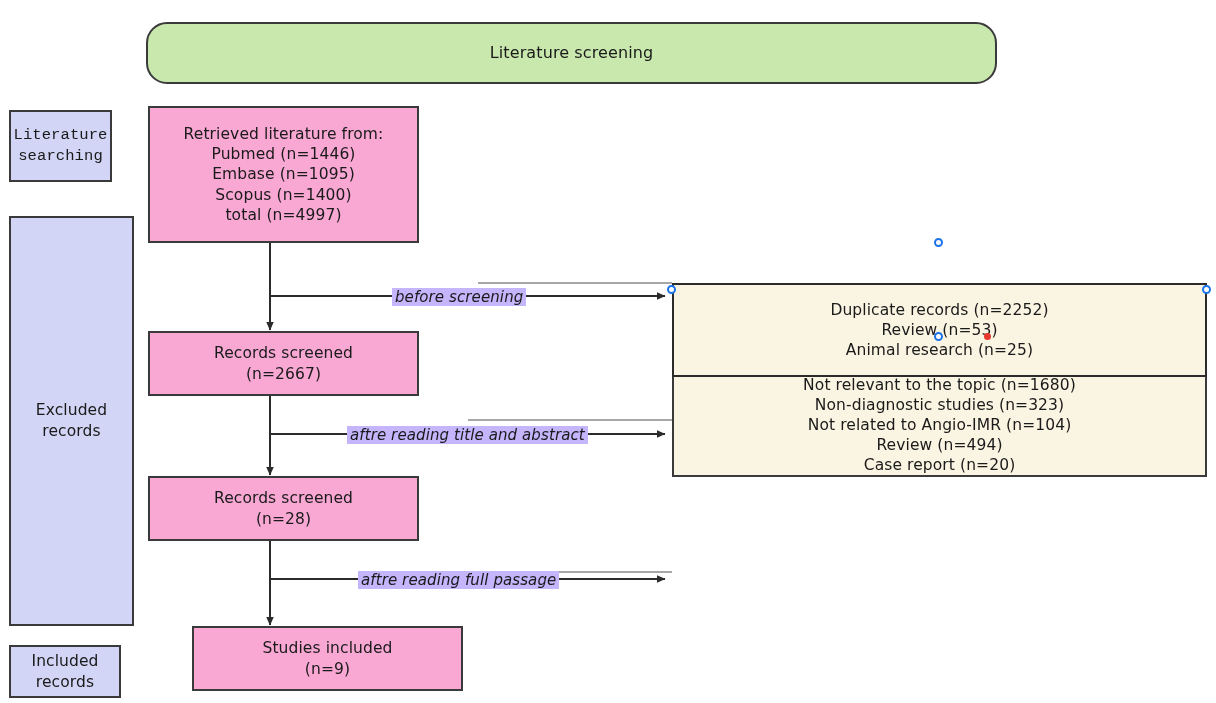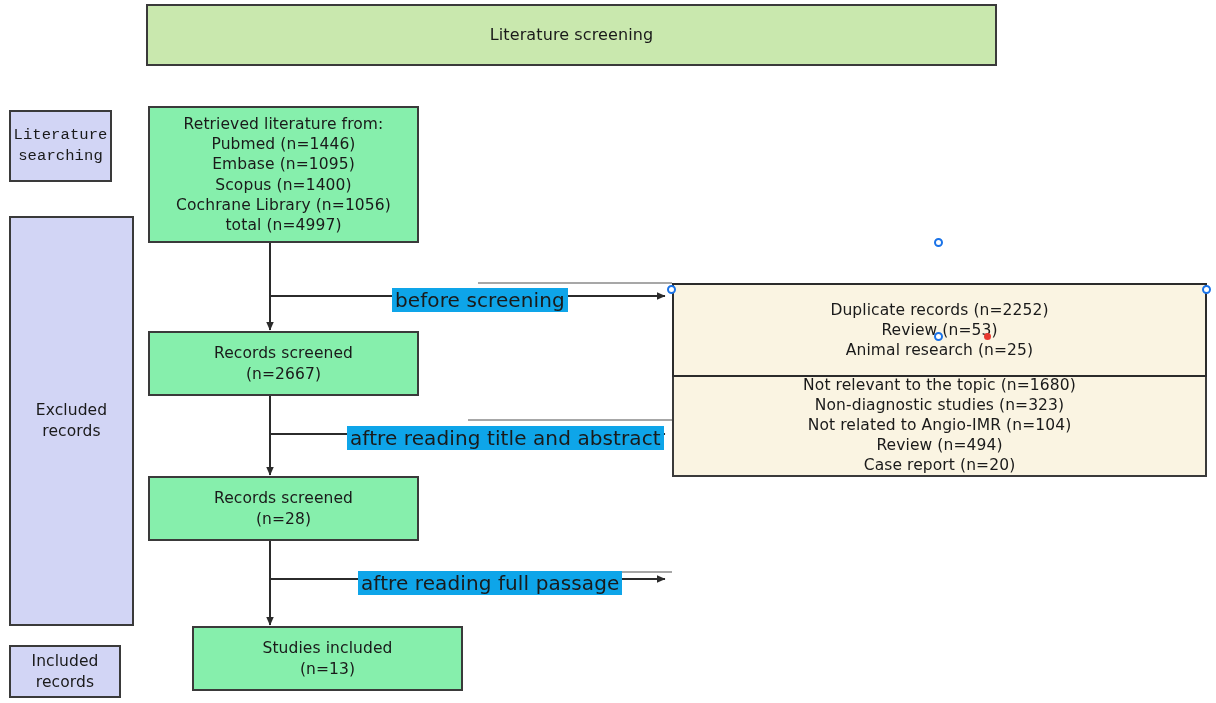--- a/index.html
+++ b/index.html
@@ -40,21 +40,21 @@
   .node-title {
     background: #c9e8ae;
     font-size: 16px;
   }
   .node-phase {
     background: #d2d5f5;
     font-size: 15.5px;
     line-height: 1.34;
   }
   .node-flow {
-    background: #86efac;
+    background: #f9a8d4;
   }
   .node-exclude {
     background: #faf4e2;
   }
 
   
   .selected { border-color: #2b2b2b; }
   .handle {
     position: absolute;
     width: 9px;
@@ -93,27 +93,28 @@
     stroke-width: 2;
   }
   .edge-path-hl {
     fill: none;
     stroke: #8a8a8a;
     stroke-width: 1.4;
   }
 
   .edge-label {
     position: absolute;
-    font-size: 20px;
+    font-size: 15px;
     color: #1a1a1a;
-    background: #0ea5e9;
+    background: #c4b5fd;
     padding: 0 3px;
     white-space: nowrap;
     z-index: 20;
     letter-spacing: 0.1px;
+    font-style: italic;
   }
 </style>
 </head>
 <body>
 
 <div id="canvas">
 
   <svg class="edge-svg" viewBox="0 0 1216 703" xmlns="http://www.w3.org/2000/svg">
     <defs>
       <marker id="arrowhead" markerWidth="9" markerHeight="8" refX="8.5" refY="4" orient="auto" markerUnits="userSpaceOnUse">
@@ -130,21 +131,21 @@
 
     <path class="edge-path" d="M270,434 L665,434" marker-end="url(#arrowhead)"></path>
     <path class="edge-path-hl" d="M468,420 L672,420"></path>
 
     <path class="edge-path" d="M270,541 L270,625" marker-end="url(#arrowhead)"></path>
 
     <path class="edge-path" d="M270,579 L665,579" marker-end="url(#arrowhead)"></path>
     <path class="edge-path-hl" d="M545,572 L672,572"></path>
   </svg>
 
-  <div class="node node-title" style="left:146px; top:4px; width:851px; height:62px;">
+  <div class="node node-title" style="left:146px; top:22px; width:851px; height:62px;border-radius:21px;">
     <span class="line">Literature screening</span>
   </div>
 
   <div class="node node-phase" style="left:9px; top:110px; width:103px; height:72px;font-family:Liberation Mono, monospace;">
     <span class="line">Literature</span>
     <span class="line">searching</span>
   </div>
 
   <div class="node node-phase" style="left:9px; top:216px; width:125px; height:410px;">
     <span class="line">Excluded</span>
@@ -154,37 +155,36 @@
   <div class="node node-phase" style="left:9px; top:645px; width:112px; height:53px;">
     <span class="line">Included</span>
     <span class="line">records</span>
   </div>
 
   <div class="node node-flow" style="left:148px; top:106px; width:271px; height:137px;">
     <span class="line">Retrieved literature from:</span>
     <span class="line">Pubmed (n=1446)</span>
     <span class="line">Embase (n=1095)</span>
     <span class="line">Scopus (n=1400)</span>
-    <span class="line">Cochrane Library (n=1056)</span>
     <span class="line">total (n=4997)</span>
   </div>
 
   <div class="node node-flow" style="left:148px; top:331px; width:271px; height:65px;">
     <span class="line">Records screened</span>
     <span class="line">(n=2667)</span>
   </div>
 
   <div class="node node-flow" style="left:148px; top:476px; width:271px; height:65px;">
     <span class="line">Records screened</span>
     <span class="line">(n=28)</span>
   </div>
 
   <div class="node node-flow" style="left:148px; top:626px; width:271px; height:65px;margin-left:44px;">
     <span class="line">Studies included</span>
-    <span class="line">(n=13)</span>
+    <span class="line">(n=9)</span>
   </div>
 
   <div class="node node-exclude selected" style="left:672px; top:243px; width:535px; height:94px; z-index:30;margin-top:40px;">
     <span class="line">Duplicate records (n=2252)</span>
     <span class="line">Review (n=53)</span>
     <span class="line">Animal research (n=25)</span>
   </div>
 
   <div class="handle" style="left:939px; top:243px;"></div>
   <div class="handle" style="left:672px; top:290px;"></div>

